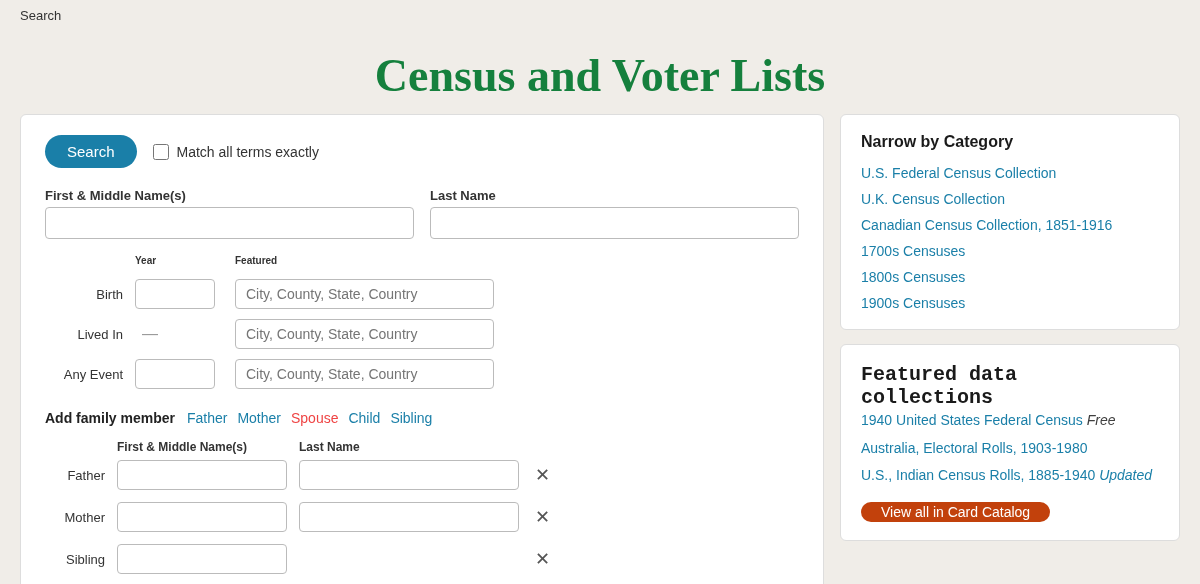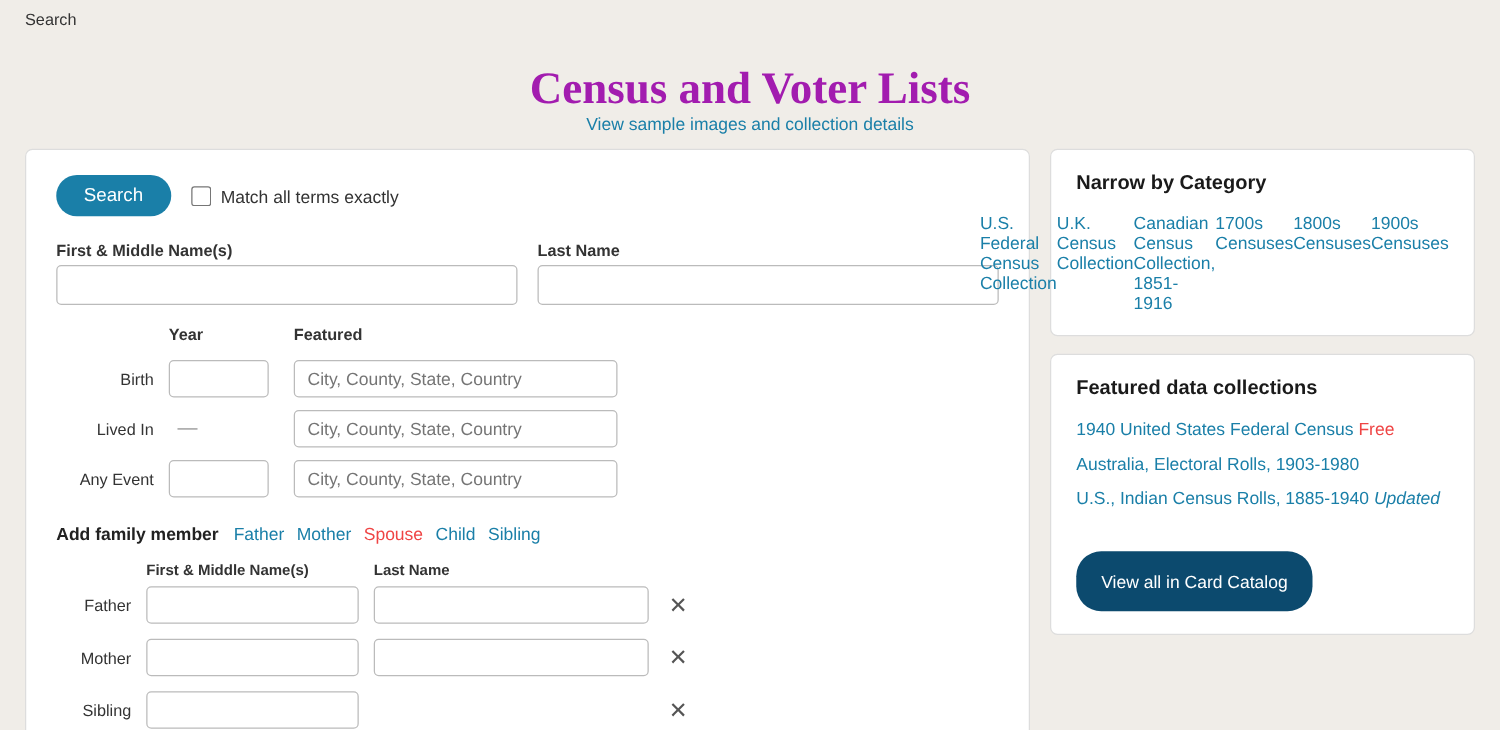--- a/index.html
+++ b/index.html
@@ -20,23 +20,23 @@
       gap: 16px;
       padding: 0 20px 20px 20px;
       max-width: 1200px;
       margin: 0 auto;
     }
     .main-header {
       text-align: center;
       padding: 18px 0 12px 0;
     }
     .main-header h1 {
-      font-size: 36px;
+      font-size: 46px;
       font-weight: 700;
-      color: #a21caf;
+      color: #15803d;
       font-family: Georgia, serif;
     }
     .main-header a {
       color: #1a7fa8;
       font-size: 14px;
       text-decoration: none;
     }
     .left-panel {
       flex: 1;
       background: #fff;
@@ -104,21 +104,21 @@
     .name-group { flex: 1; }
     .name-group input { width: 100%; }
     .event-section {
       margin-bottom: 16px;
     }
     .event-table {
       width: 100%;
       border-collapse: collapse;
     }
     .event-table th {
-      font-size: 13px;
+      font-size: 10px;
       font-weight: 600;
       color: #333;
       text-align: left;
       padding: 0 0 8px 0;
     }
     .event-table th.year-th { width: 100px; padding-left: 0; }
     .event-table th.loc-th { }
     .event-table td {
       padding: 5px 8px 5px 0;
       vertical-align: middle;
@@ -231,76 +231,77 @@
       padding: 18px 20px;
     }
     .narrow-box h3 {
       font-size: 16px;
       font-weight: 700;
       color: #1a1a1a;
       margin-bottom: 14px;
     }
     .narrow-links {
       display: flex;
-      flex-direction: row;
-      justify-content: flex-end;
+      flex-direction: column;
+      gap: 10px;
     }
     .narrow-link {
       color: #1a7fa8;
       font-size: 14px;
       text-decoration: none;
       cursor: pointer;
     }
     .featured-box {
       background: #fff;
       border: 1px solid #ddd;
       border-radius: 6px;
       padding: 18px 20px;
     }
     .featured-box h3 {
-      font-size: 16px;
+      font-size: 20px;
       font-weight: 700;
       color: #1a1a1a;
-      margin-bottom: 14px;
+      margin-bottom: 2px;
+      font-family: Liberation Mono, monospace;
     }
     .featured-items {
       display: flex;
       flex-direction: column;
       gap: 8px;
       margin-bottom: 16px;
     }
     .featured-item {
       font-size: 14px;
       color: #333;
       line-height: 1.4;
     }
     .featured-item a, .featured-item span.link {
       color: #1a7fa8;
       text-decoration: none;
     }
     .badge-free {
-      color: #ef4444;
+      color: #404040;
+      font-style: italic;
       font-size: 14px;
     }
     .badge-updated {
       color: #1a7fa8;
       font-style: italic;
       font-size: 14px;
     }
     .catalog-btn {
-      background: #0c4a6e;
+      background: #c2410c;
       color: #fff;
       border: none;
       border-radius: 20px;
-      padding: 16px 20px;
+      padding: 2px 20px;
       font-size: 14px;
       font-weight: 500;
       cursor: pointer;
       white-space: nowrap;
-      margin-top: 16px;
     }
     .family-columns-header {
       display: flex;
       align-items: center;
       margin-bottom: 6px;
       padding-left: 72px;
     }
     .col-header-first {
       width: 170px;
       font-size: 12px;
@@ -317,21 +318,20 @@
   </style>
 </head>
 <body>
 
 <div class="top-nav">
   <span>Search</span>
 </div>
 
 <div class="main-header">
   <h1>Census and Voter Lists</h1>
-  <a href="#">View sample images and collection details</a>
 </div>
 
 <div class="page-content">
 
   <div class="left-panel">
 
     <div class="search-bar">
       <button class="search-btn">Search</button>
       <label class="match-exact">
         <input type="checkbox" style="">

